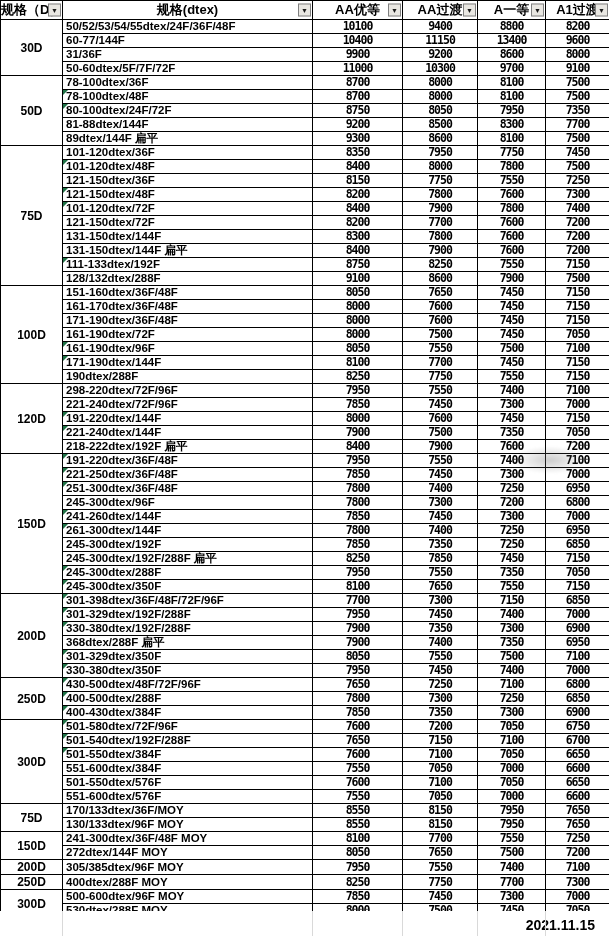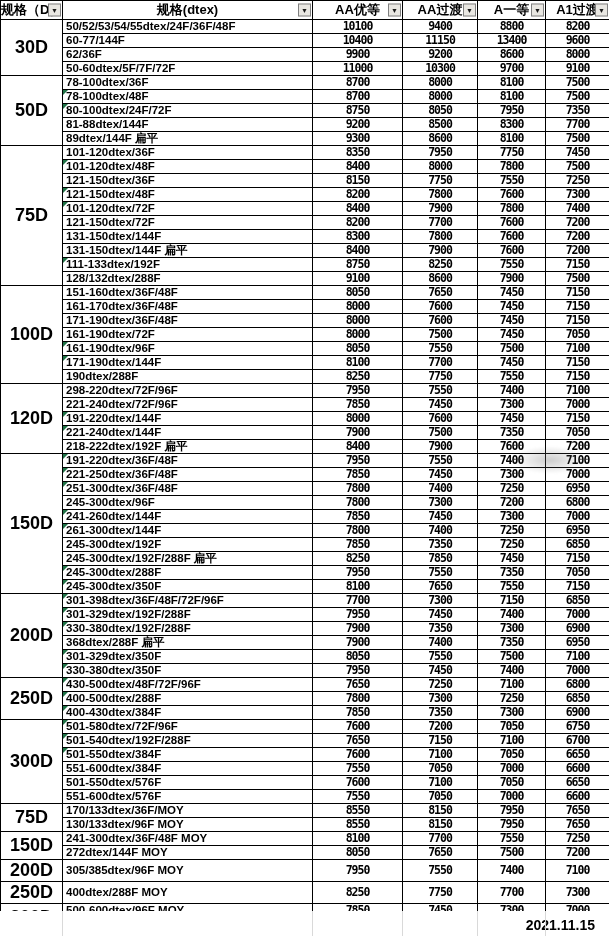--- a/index.html
+++ b/index.html
@@ -3,21 +3,21 @@
 <meta charset="utf-8">
 <style>
   html,body{margin:0;padding:0;background:#ffffff;}
   body{width:609px;height:936px;font-family:"Liberation Sans",sans-serif;color:#000;}
   .sheet{position:relative;width:609px;height:936px;overflow:hidden;background:#fff;}
   table{border-collapse:collapse;table-layout:fixed;width:609px;}
   th,td{border:1px solid #000;padding:0;margin:0;overflow:hidden;white-space:nowrap;
         font-weight:bold;color:#000;box-sizing:border-box;}
   thead th{height:19px;font-size:13px;position:relative;background:#fff;text-align:center;}
   tbody tr{height:13.95px;}
-  td.denier{text-align:center;font-size:18px;}
+  td.denier{text-align:center;font-size:12px;}
   td.spec{text-align:left;padding-left:3px;font-size:11.5px;line-height:13px;position:relative;}
   td.num{text-align:center;font-size:11.5px;line-height:13px;
          font-family:"DejaVu Sans Mono","Liberation Mono",monospace;letter-spacing:-1px;}
   .filter-btn{position:absolute;right:1px;top:50%;transform:translateY(-50%);
      width:13px;height:13px;background:#e9e7e2;border:1px solid #808080;
      font-size:7px;line-height:11px;text-align:center;color:#1a1a1a;box-sizing:border-box;cursor:pointer;}
   .corner{position:absolute;left:0;top:0;width:0;height:0;
      border-top:5px solid #1f7246;border-right:5px solid transparent;}
   .footer{position:absolute;left:0;bottom:0;width:609px;height:25px;background:#fff;}
   .footer .vline{position:absolute;top:0;width:1px;height:25px;background:#d9d9d9;}
@@ -59,21 +59,21 @@
           <td class="num">8200</td>
         </tr>
         <tr>
           <td class="spec">60-77/144F</td>
           <td class="num">10400</td>
           <td class="num">11150</td>
           <td class="num">13400</td>
           <td class="num">9600</td>
         </tr>
         <tr>
-          <td class="spec">62/36F</td>
+          <td class="spec">31/36F</td>
           <td class="num">9900</td>
           <td class="num">9200</td>
           <td class="num">8600</td>
           <td class="num">8000</td>
         </tr>
         <tr>
           <td class="spec">50-60dtex/5F/7F/72F</td>
           <td class="num">11000</td>
           <td class="num">10300</td>
           <td class="num">9700</td>

